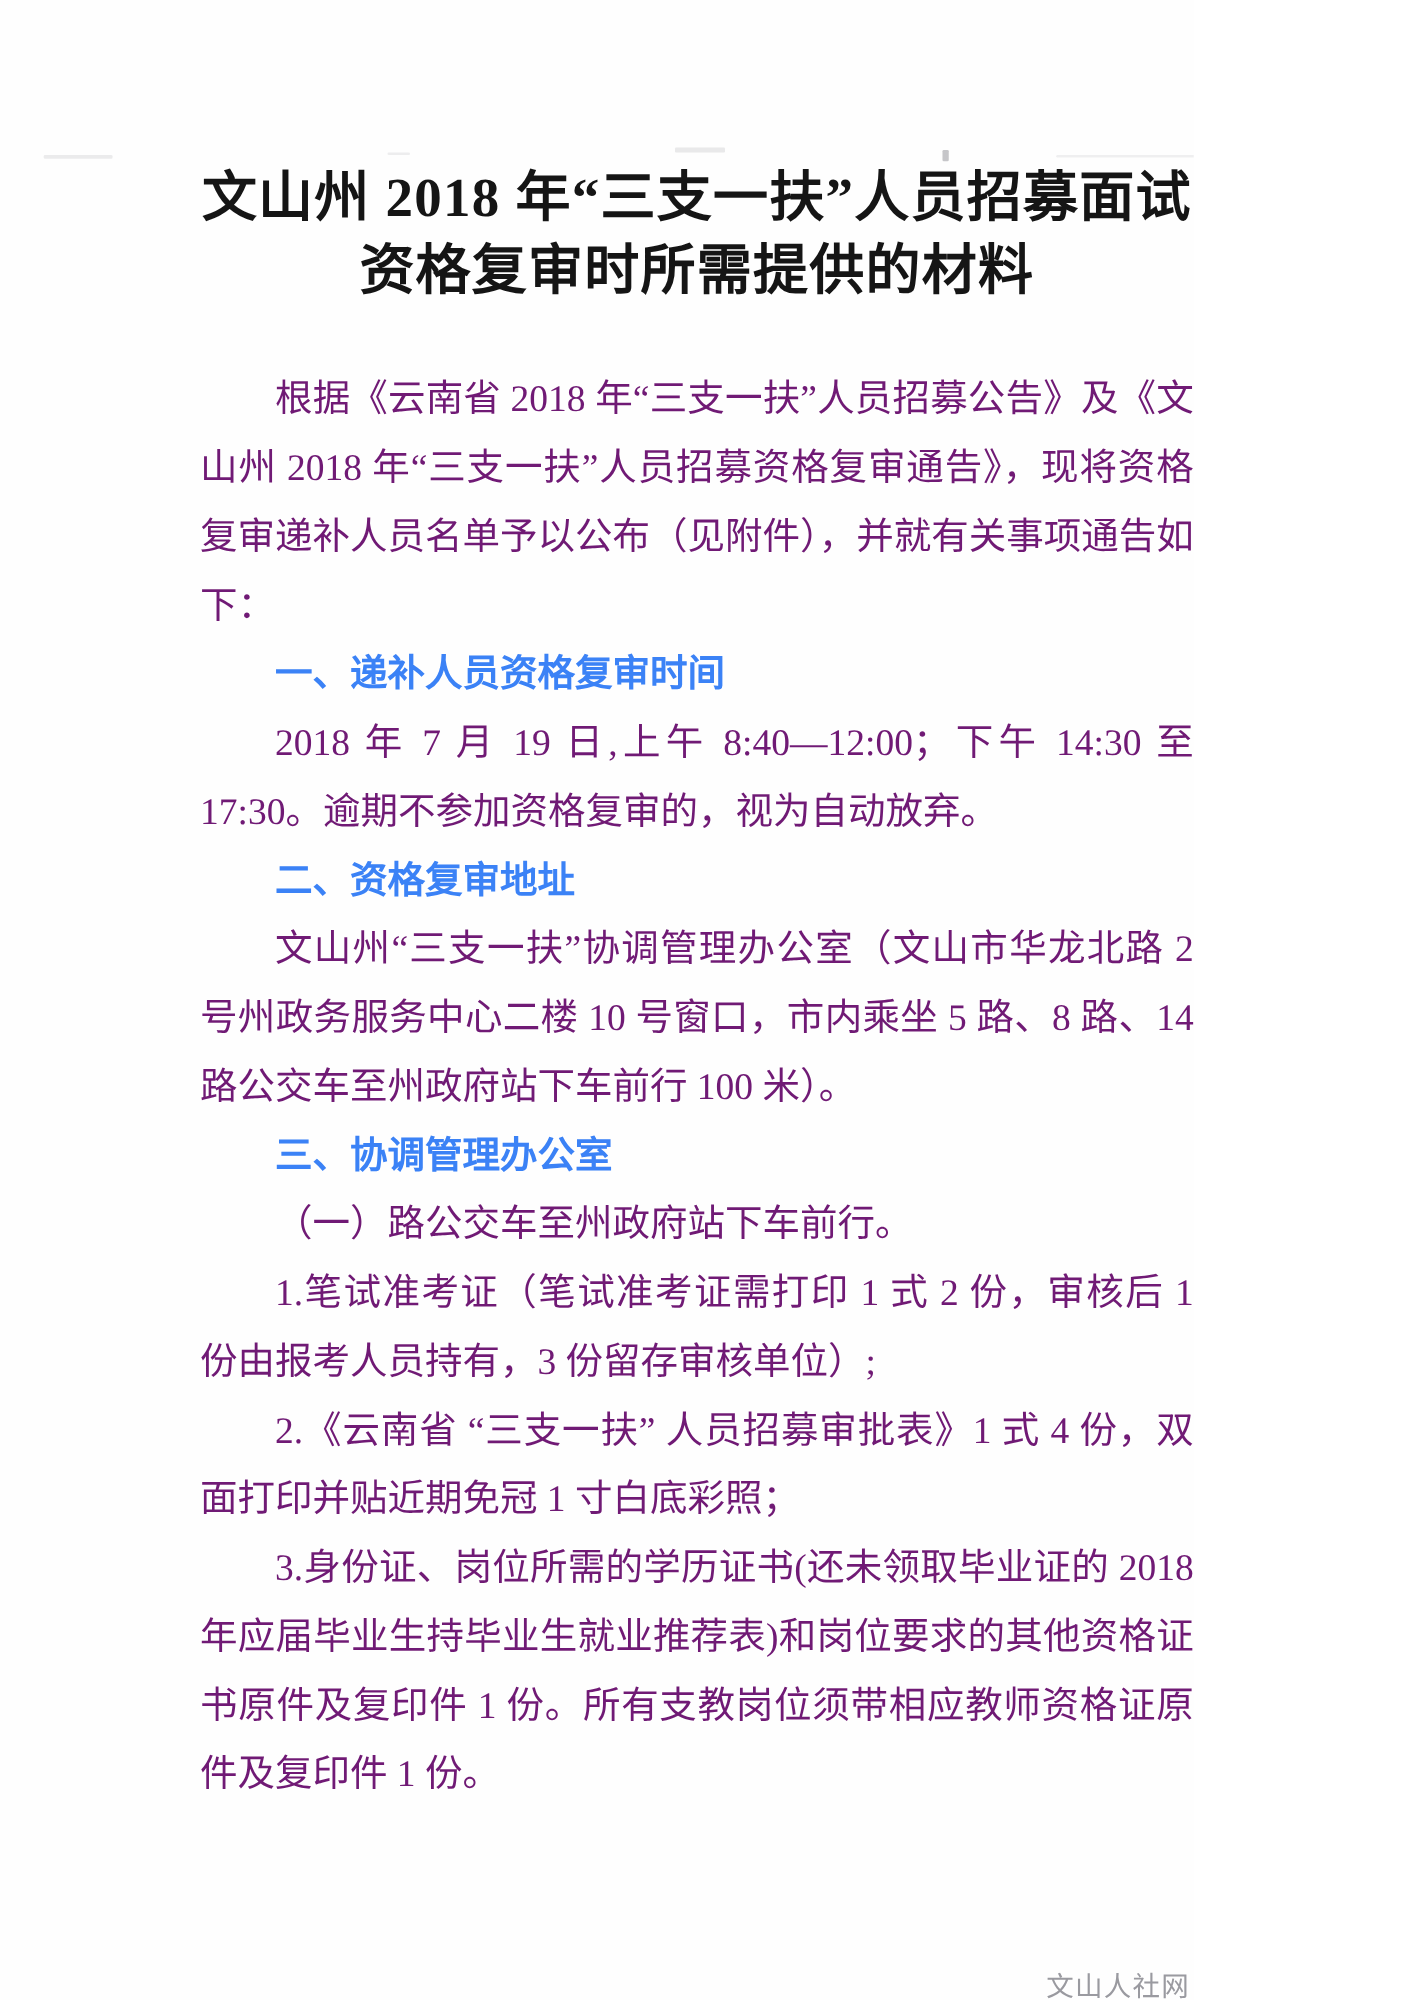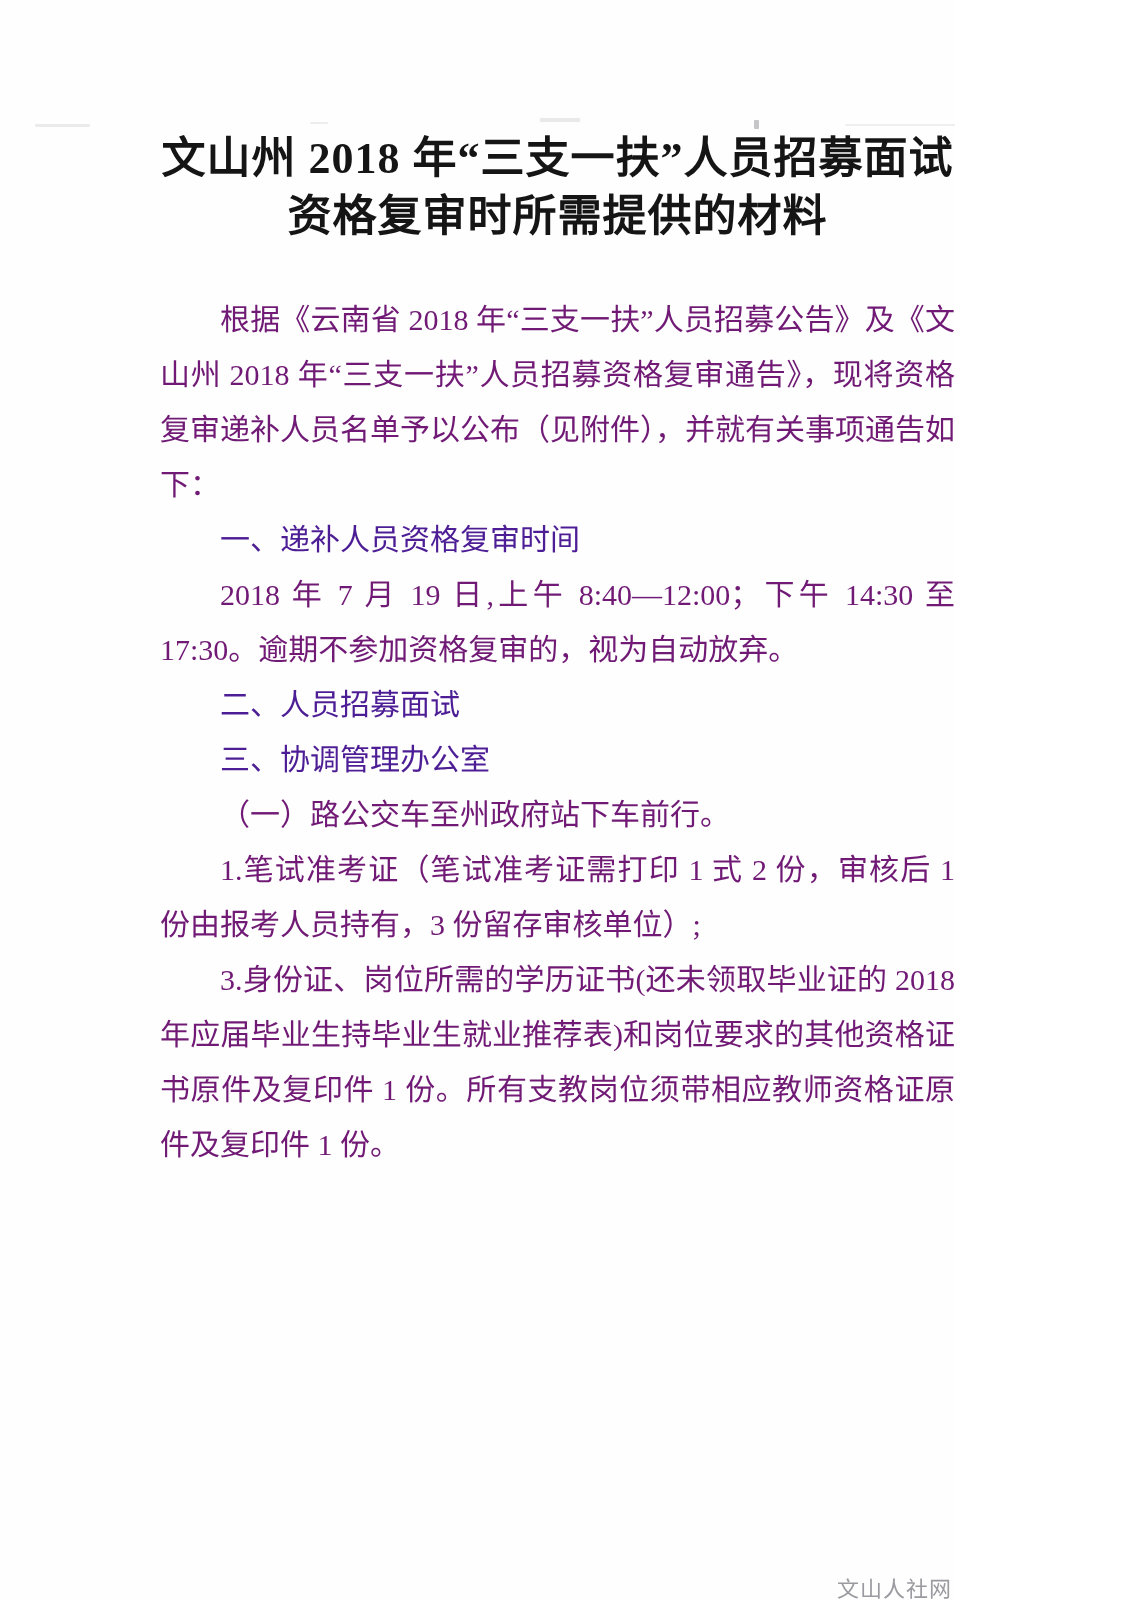--- a/index.html
+++ b/index.html
@@ -38,22 +38,22 @@
     text-indent: 2em;
     text-align: justify;
     color: #701a75;
   }
   .sec-heading {
     margin: 0;
     font-size: 30px;
     line-height: 55px;
     text-indent: 2em;
     font-family: "Liberation Sans", "DejaVu Sans", sans-serif;
-    font-weight: 400;
-    color: #4c1d95;
+    font-weight: 700;
+    color: #3b82f6;
   }
   .paper-edge {
     position: absolute;
     left: 1122px; top: 175px;
     width: 2px; height: 1388px;
     background: #cfcfd4;
     opacity: 0.8;
   }
   .watermark {
     position: absolute;
@@ -96,24 +96,26 @@
     <h1 class="doc-title">
       <span class="t-line">文山州 2018 年“三支一扶”人员招募面试</span>
       <span class="t-line">资格复审时所需提供的材料</span>
     </h1>
 
     <p class="para">根据《云南省 2018 年“三支一扶”人员招募公告》及《文山州 2018 年“三支一扶”人员招募资格复审通告》，现将资格复审递补人员名单予以公布（见附件），并就有关事项通告如下：</p>
 
     <h2 class="sec-heading">一、递补人员资格复审时间</h2>
     <p class="para">2018 年 7 月 19 日,上午 8:40—12:00；下午 14:30 至 17:30。逾期不参加资格复审的，视为自动放弃。</p>
 
-    <h2 class="sec-heading">二、人员招募面试</h2>
+    <h2 class="sec-heading">二、资格复审地址</h2>
+    <p class="para">文山州“三支一扶”协调管理办公室（文山市华龙北路 2 号州政务服务中心二楼 10 号窗口，市内乘坐 5 路、8 路、14 路公交车至州政府站下车前行 100 米）。</p>
 
     <h2 class="sec-heading">三、协调管理办公室</h2>
     <p class="para">（一）路公交车至州政府站下车前行。</p>
     <p class="para">1.笔试准考证（笔试准考证需打印 1 式 2 份，审核后 1 份由报考人员持有，3 份留存审核单位）;</p>
+    <p class="para">2.《云南省 “三支一扶” 人员招募审批表》1 式 4 份，双面打印并贴近期免冠 1 寸白底彩照；</p>
     <p class="para">3.身份证、岗位所需的学历证书(还未领取毕业证的 2018 年应届毕业生持毕业生就业推荐表)和岗位要求的其他资格证书原件及复印件 1 份。所有支教岗位须带相应教师资格证原件及复印件 1 份。</p>
 
   </div>
 
   <div class="watermark">文山人社网</div>
 
 </div>
 
 </body></html>

